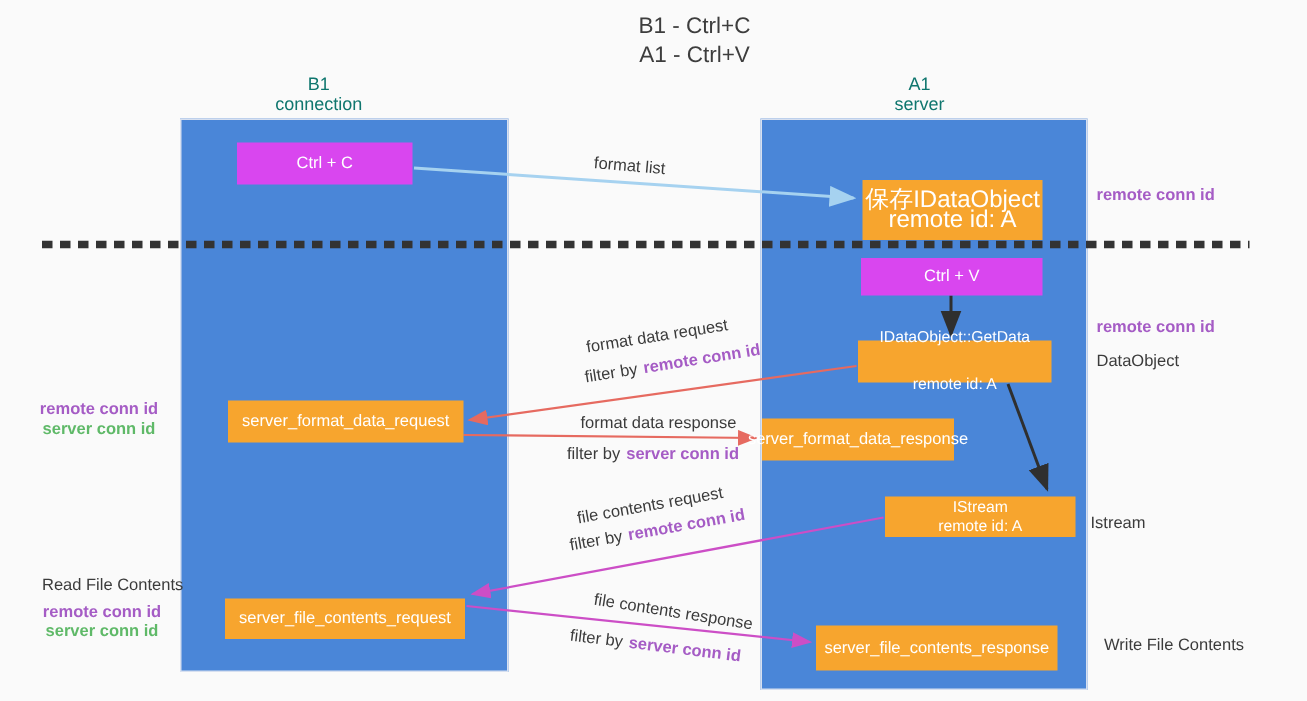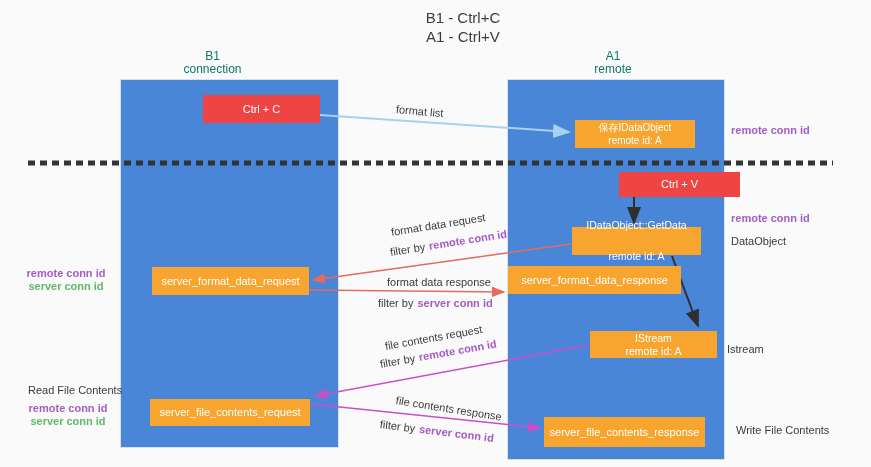--- a/index.html
+++ b/index.html
@@ -2,21 +2,21 @@
 <html><head>
 <meta charset="utf-8">
 <style>
   html,body{margin:0;padding:0;background:#fafafa;font-family:"Liberation Sans",sans-serif;}
   .canvas{position:relative;width:871px;height:467px;background:#fafafa;overflow:hidden;}
   .abs{position:absolute;}
   .title{left:0;top:8;width:854px;text-align:center;font-size:15px;line-height:19px;color:#3d3d3d;}
   .lane-header{text-align:center;font-size:12px;line-height:13px;color:#0f766e;}
   .lane{background:#4a86d8;border:1px solid #d7e0f0;box-sizing:border-box;}
   .node{box-sizing:border-box;display:flex;flex-direction:column;align-items:center;justify-content:center;color:#ffffff;font-size:11px;line-height:13px;text-align:center;}
-  .green{background:#ef4444;margin-left:45px;}
+  .green{background:#d946ef;}
   .orange{background:#f7a52e;}
   .lbl{font-size:11px;color:#3b3b3b;white-space:nowrap;transform-origin:left center;}
   .purple{color:#a55cc5;font-weight:bold;}
   .greentxt{color:#5fb968;font-weight:bold;}
   .side{font-size:11px;white-space:nowrap;}
   .stack{text-align:center;line-height:13px;font-size:11px;white-space:nowrap;}
   .fb{margin-right:4px;}
   svg{position:absolute;left:0;top:0;pointer-events:none;}
 </style>
 </head>
@@ -28,21 +28,21 @@
     <div>B1 - Ctrl+C</div>
     <div>A1 - Ctrl+V</div>
   </div>
 
   <div class="abs lane-header" style="left:120px;top:50px;width:185px;">
     <div>B1</div>
     <div>connection</div>
   </div>
   <div class="abs lane-header" style="left:503px;top:50px;width:220px;">
     <div>A1</div>
-    <div>remote</div>
+    <div>server</div>
   </div>
 
   <div class="abs lane" style="left:120px;top:79px;width:219px;height:369px;"></div>
   <div class="abs lane" style="left:507px;top:79px;width:218px;height:381px;"></div>
 
   <svg width="871" height="467" viewBox="0 0 871 467">
     <defs>
       <marker id="mBlue" markerWidth="9" markerHeight="8" refX="8" refY="3.5" orient="auto">
           <path d="M0,0 L9,3.5 L0,7 z" fill="#a6d2f0"></path>
         </marker>
@@ -62,35 +62,35 @@
     <line x1="672" y1="256" x2="698" y2="326" stroke="#2f2f2f" stroke-width="2" marker-end="url(#mBlack)"></line>
     <line x1="571" y1="244" x2="313" y2="280" stroke="#e66a60" stroke-width="1.5" marker-end="url(#mRed)"></line>
     <line x1="309" y1="290" x2="504" y2="292" stroke="#e66a60" stroke-width="1.5" marker-end="url(#mRed)"></line>
     <line x1="589" y1="345" x2="315" y2="396" stroke="#cc4ec6" stroke-width="1.5" marker-end="url(#mMag)"></line>
     <line x1="311" y1="404" x2="540" y2="428" stroke="#cc4ec6" stroke-width="1.5" marker-end="url(#mMag)"></line>
   </svg>
 
   <div class="abs node green" style="left:158px;top:95px;width:117px;height:28px;">
     <div>Ctrl + C</div>
   </div>
-  <div class="abs node orange" style="left:575px;top:120px;width:120px;height:28px;font-size:10px;">
+  <div class="abs node orange" style="left:575px;top:120px;width:120px;height:40px;font-size:16px;">
     <div>保存IDataObject</div>
     <div>remote id: A</div>
   </div>
   <div class="abs node green" style="left:574px;top:172px;width:121px;height:25px;">
     <div>Ctrl + V</div>
   </div>
   <div class="abs node orange" style="left:572px;top:227px;width:129px;height:28px;font-size:10.5px;gap:18px;">
     <div>IDataObject::GetData</div>
     <div>remote id: A</div>
   </div>
   <div class="abs node orange" style="left:152px;top:267px;width:157px;height:28px;">
     <div>server_format_data_request</div>
   </div>
-  <div class="abs node orange" style="left:508px;top:266px;width:173px;height:28px;">
+  <div class="abs node orange" style="left:508px;top:279px;width:128px;height:28px;">
     <div>server_format_data_response</div>
   </div>
   <div class="abs node orange" style="left:590px;top:331px;width:127px;height:27px;font-size:10.5px;">
     <div>IStream</div>
     <div>remote id: A</div>
   </div>
   <div class="abs node orange" style="left:150px;top:399px;width:160px;height:27px;">
     <div>server_file_contents_request</div>
   </div>
   <div class="abs node orange" style="left:544px;top:417px;width:161px;height:30px;">

